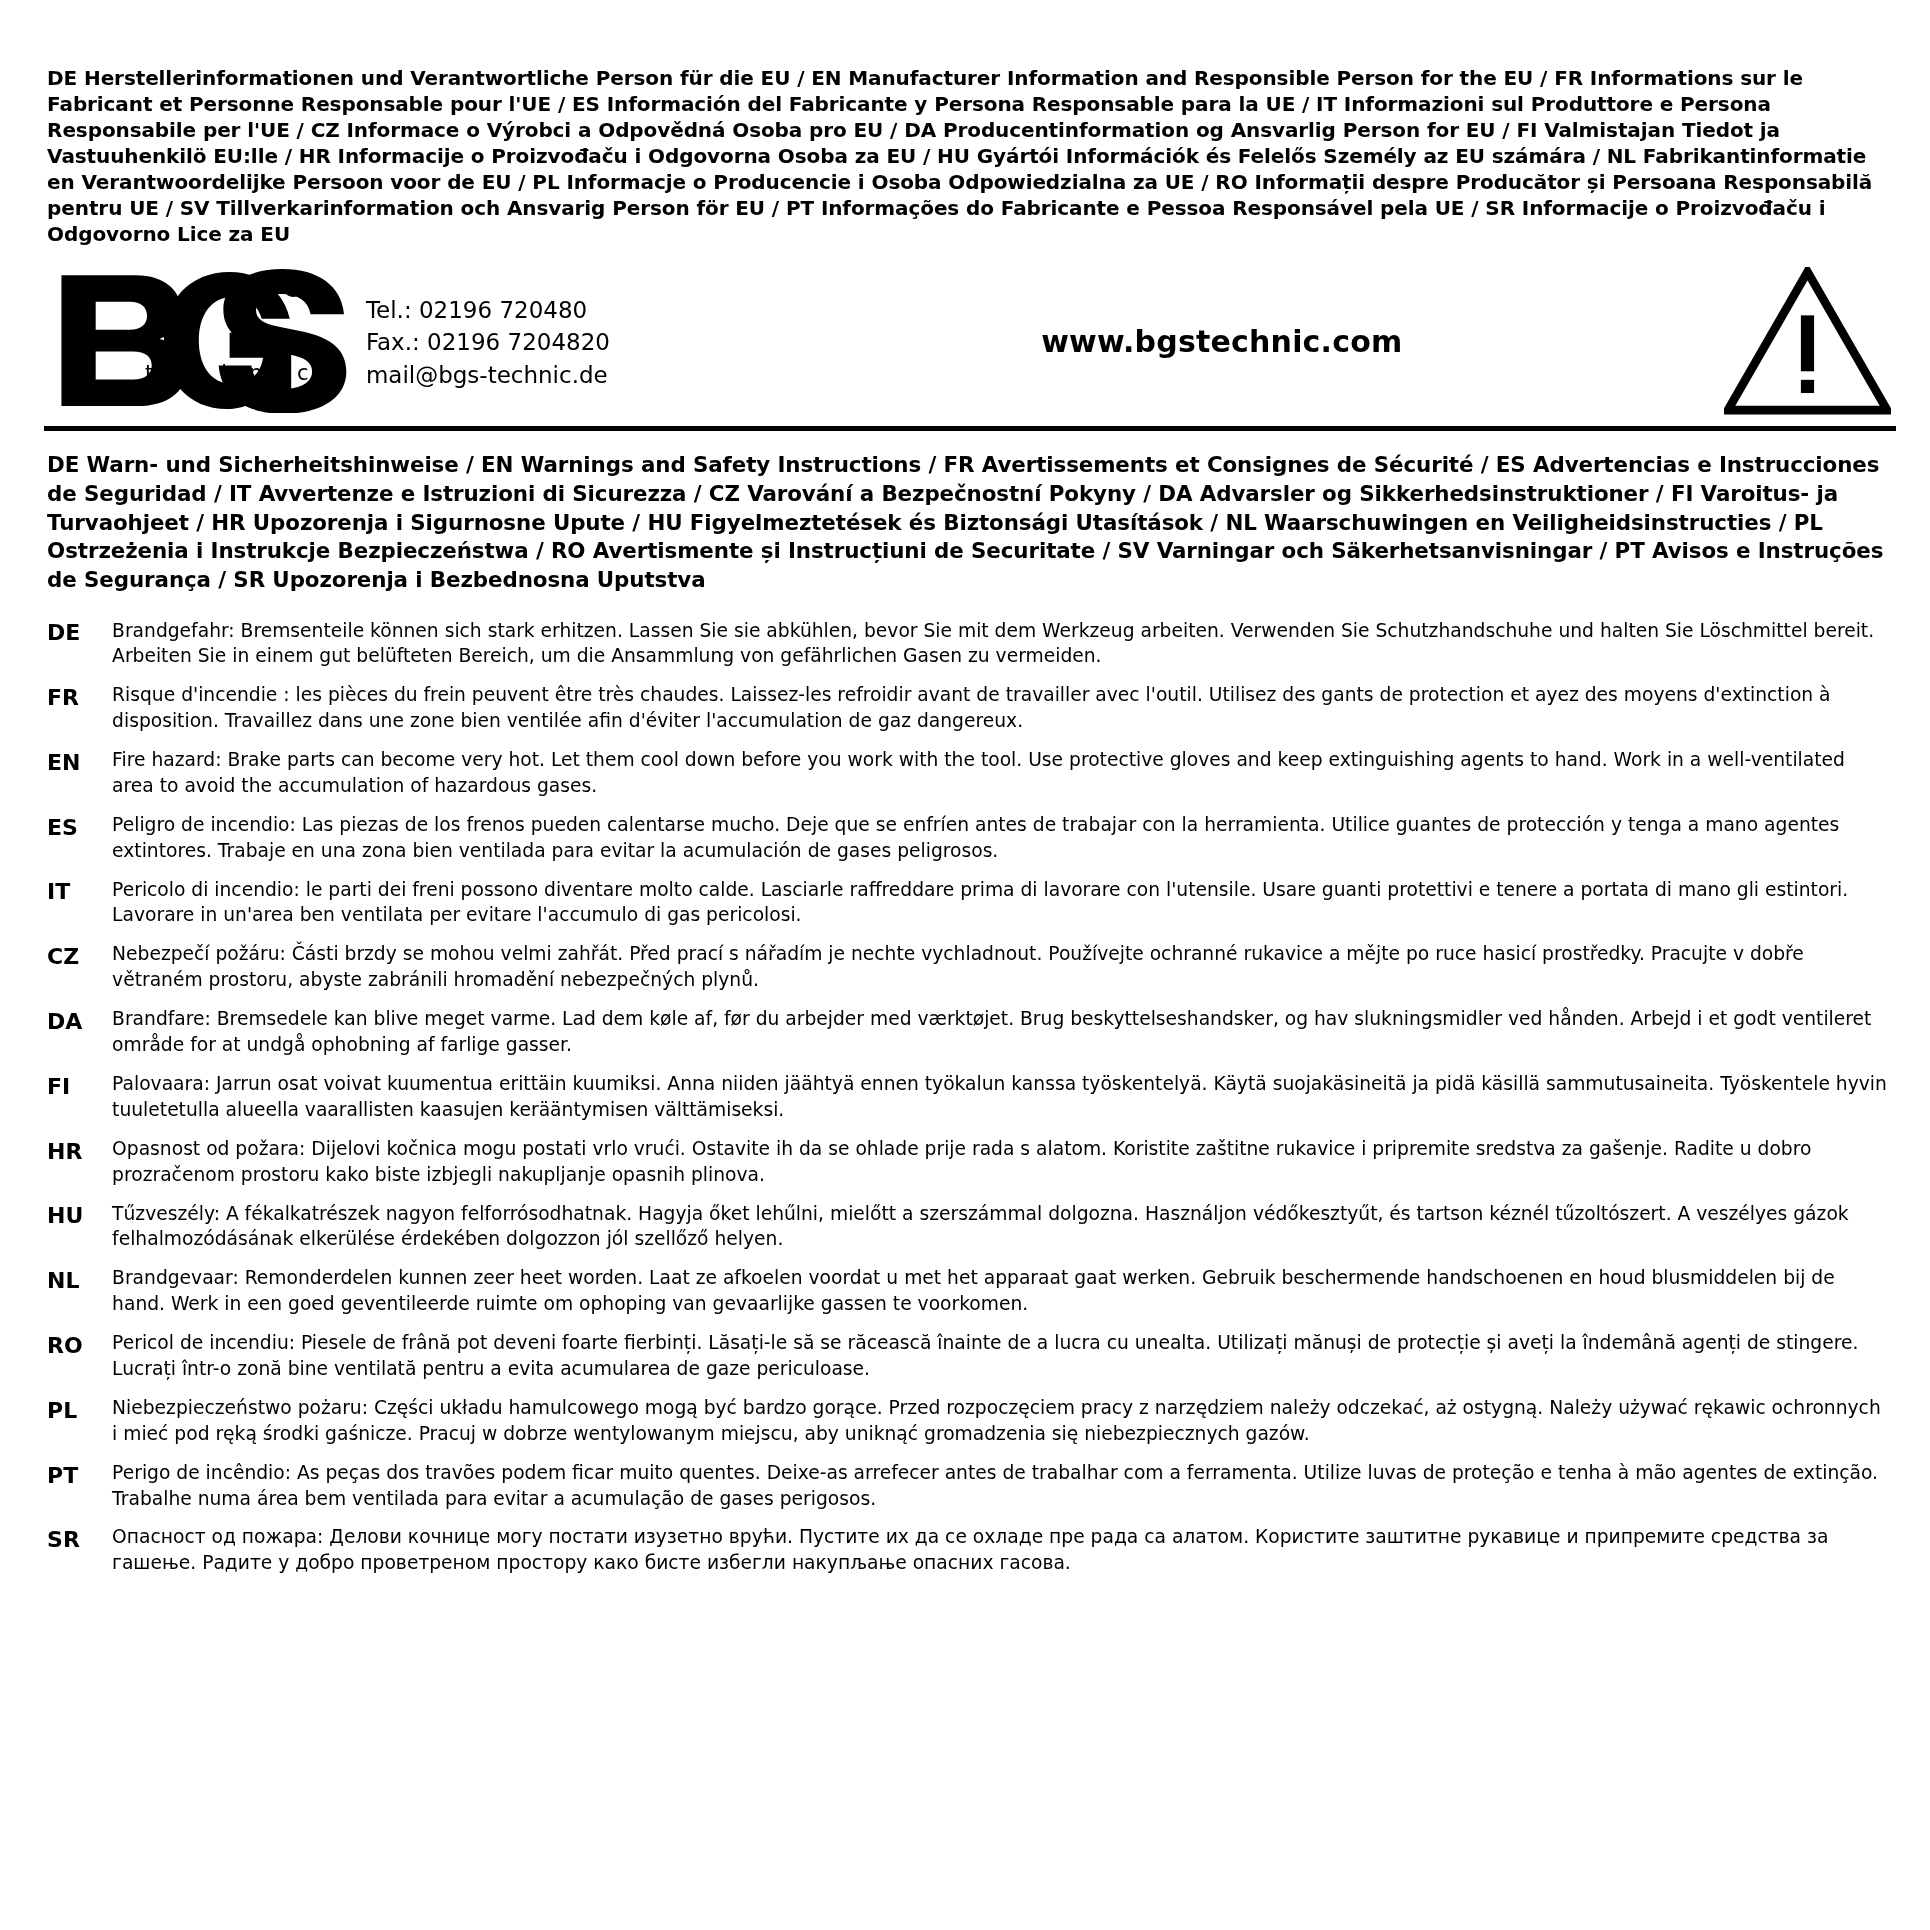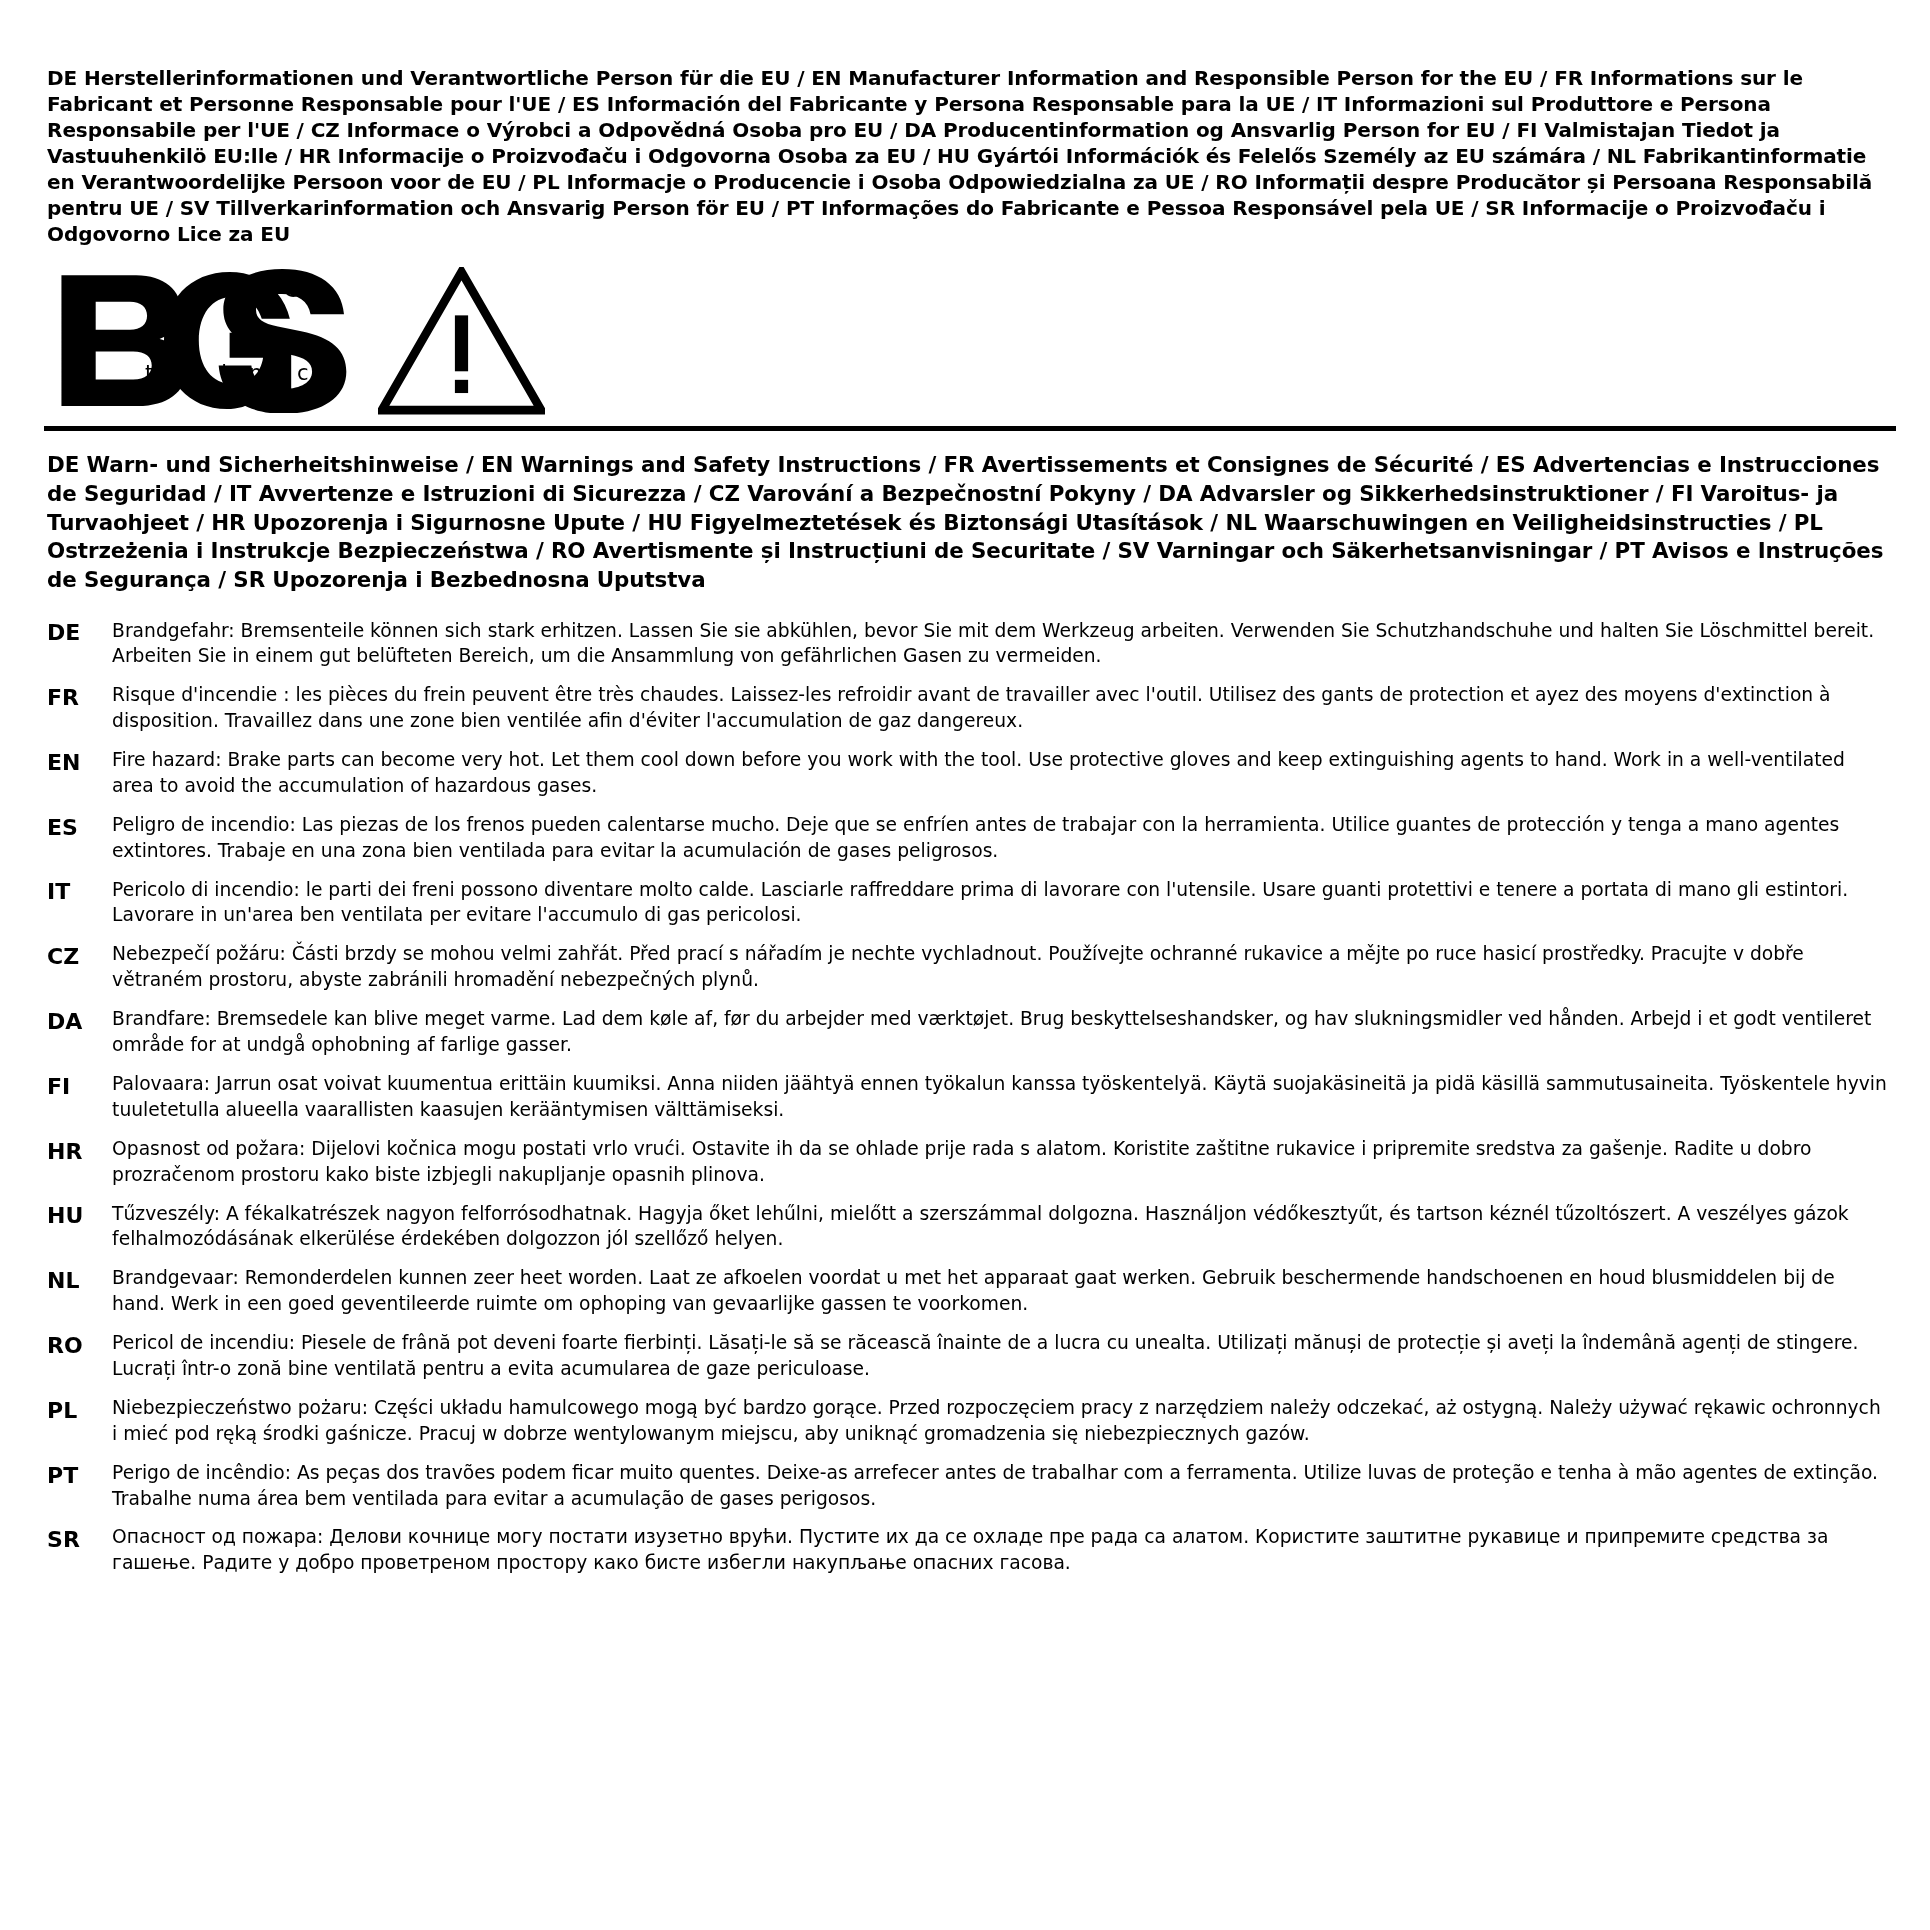--- a/index.html
+++ b/index.html
@@ -129,21 +129,27 @@
           <path d="M262 64 C256 46 240 36 218 36 C188 36 168 58 168 92 C168 126 188 148 219 148 C242 148 260 136 264 114 H214 V82 H306 V176 H272 V152 C258 170 236 180 210 180 C152 180 116 143 116 92 C116 41 154 4 214 4 C260 4 294 28 304 64 Z" transform="translate(40,0) scale(0.86,1)"></path>
 
           <path d="M258 126 C260 146 276 156 300 156 C322 156 336 147 336 134 C336 122 327 116 307 112 L278 106 C240 98 222 80 222 54 C222 22 252 2 298 2 C344 2 374 24 377 60 H334 C331 43 318 34 297 34 C277 34 264 43 264 55 C264 66 273 72 292 76 L322 82 C362 90 380 107 380 134 C380 167 348 188 299 188 C250 188 219 165 216 126 Z" transform="translate(-6,-2)"></path>
         </g>
       </svg>
       <div style="position:absolute; left:233px; top:3.1px; font-size:26.5px; font-weight:bold;">®</div>
       <div style="position:absolute; left:98px; top:92px; font-size:21px; font-weight:normal; letter-spacing:3.9px;">t e c h n i c</div>
     </div>
 
 
-
+    <div class="contact">
+      <div>Tel.: 02196 720480</div>
+      <div>Fax.: 02196 7204820</div>
+      <div>mail@bgs-technic.de</div>
+    </div>
+
+    <div class="website">www.bgstechnic.com</div>
 
     <div class="warn-triangle">
       <svg width="167" height="148" viewBox="0 0 215 190">
         <polygon points="107.5,6 210,184 5,184" fill="none" stroke="#000" stroke-width="11" stroke-linejoin="miter"></polygon>
         <rect x="99" y="62" width="17" height="72" fill="#000"></rect>
         <rect x="99" y="145" width="17" height="17" fill="#000"></rect>
       </svg>
     </div>
   </div>
 

